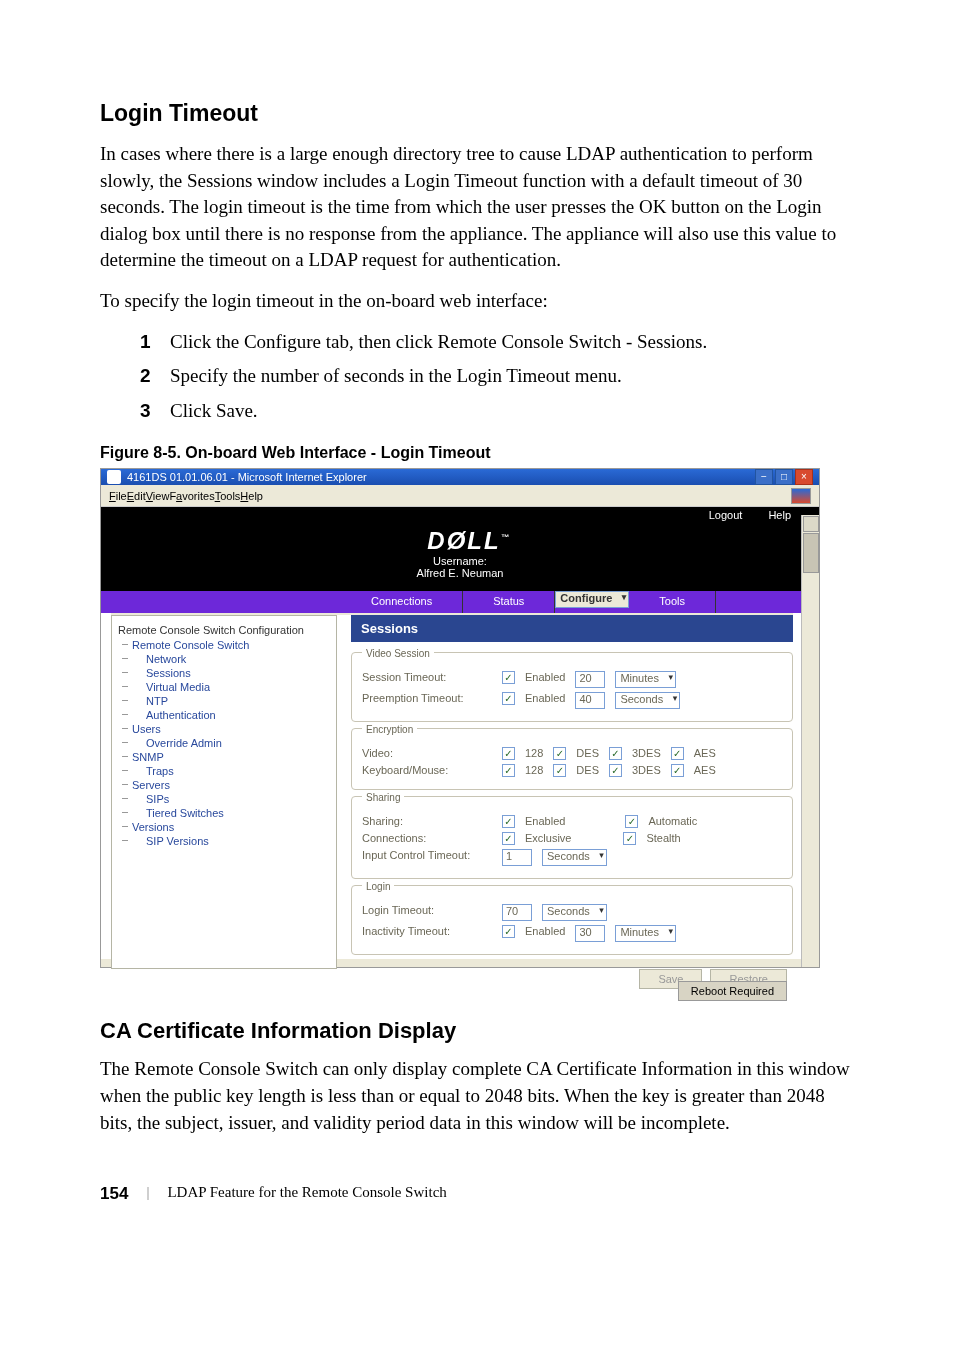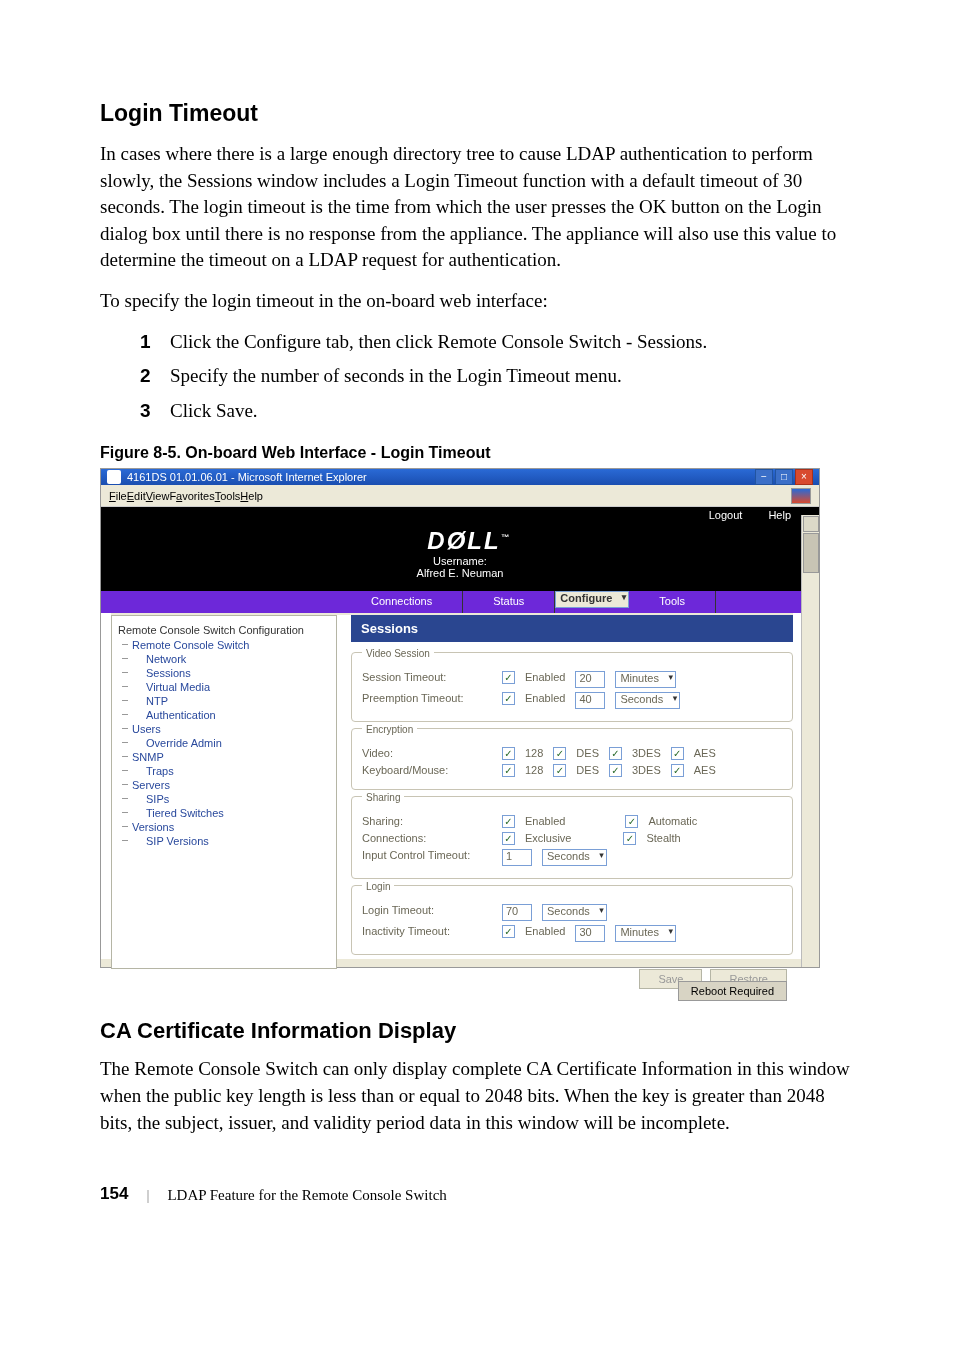--- a/index.html
+++ b/index.html
@@ -151,21 +151,21 @@
     .scrollbar{position:absolute;right:0;top:46px;bottom:0;width:18px;background:#ece9d8;border-left:1px solid #bbb;}
     .sc-arrow{width:16px;height:16px;background:#dcd9c8;border:1px solid #999;margin:1px auto;}
     .sc-thumb{margin:1px auto;width:16px;height:40px;background:#c8c4b4;border:1px solid #999;}
     .main-heading{
       font-family: Arial, Helvetica, sans-serif;
       font-weight: 900;
       font-size: 22px;
       margin-bottom: 12px;
     }
     .footer{
-      display:flex;align-items:flex-end;gap:18px;font-size:15px;padding-top:34px;
+      display:flex;align-items:flex-start;gap:18px;font-size:15px;padding-top:34px;
     }
     .footer-page{font-family:Arial,sans-serif;font-weight:900;font-size:17px;}
     .footer-div{color:#888;}
     .footer-text{font-family:Georgia,serif;}
   </style>
 </head>
 <body>
 
 <h2 class="section-heading">Login Timeout</h2>
 

